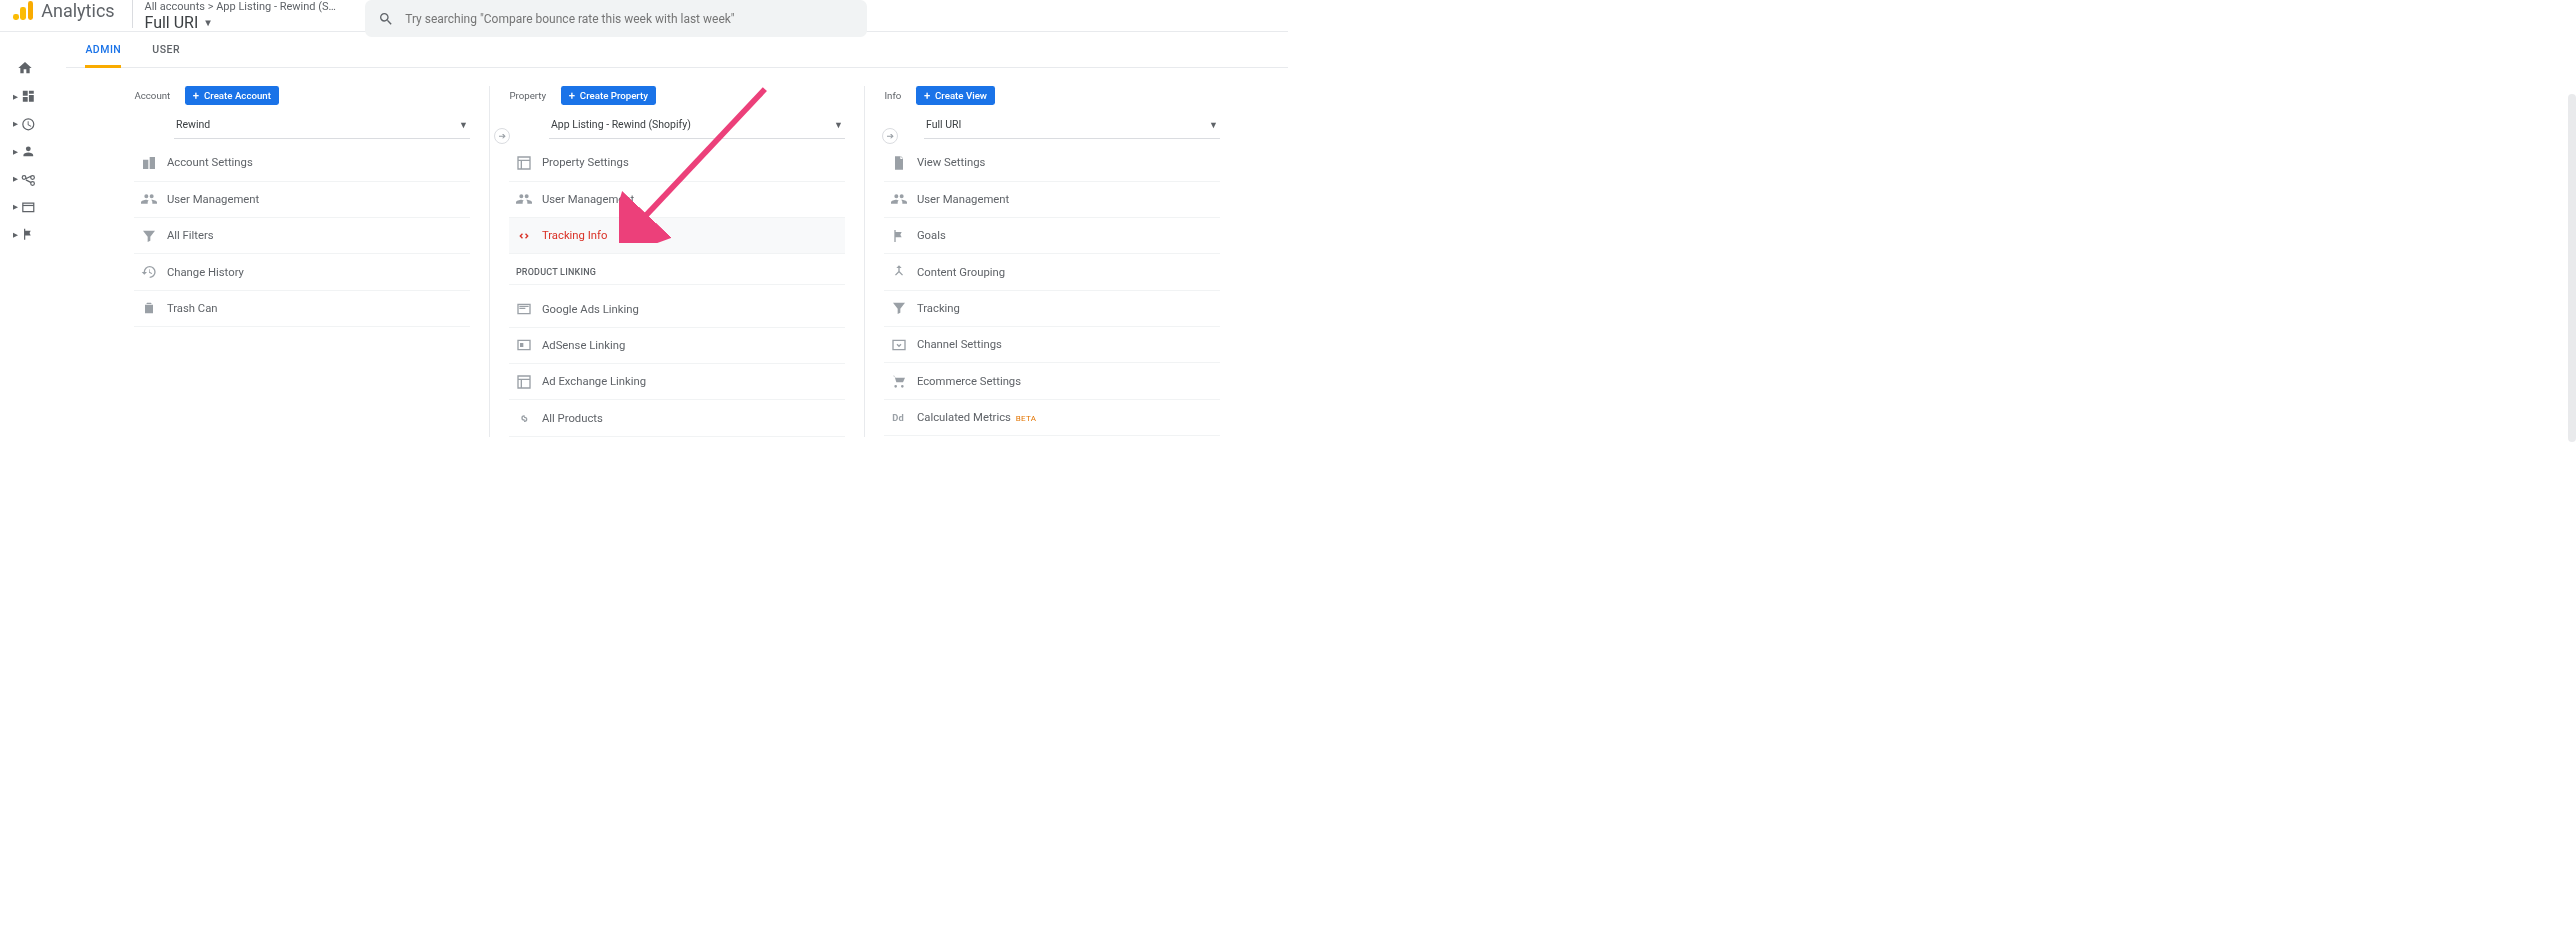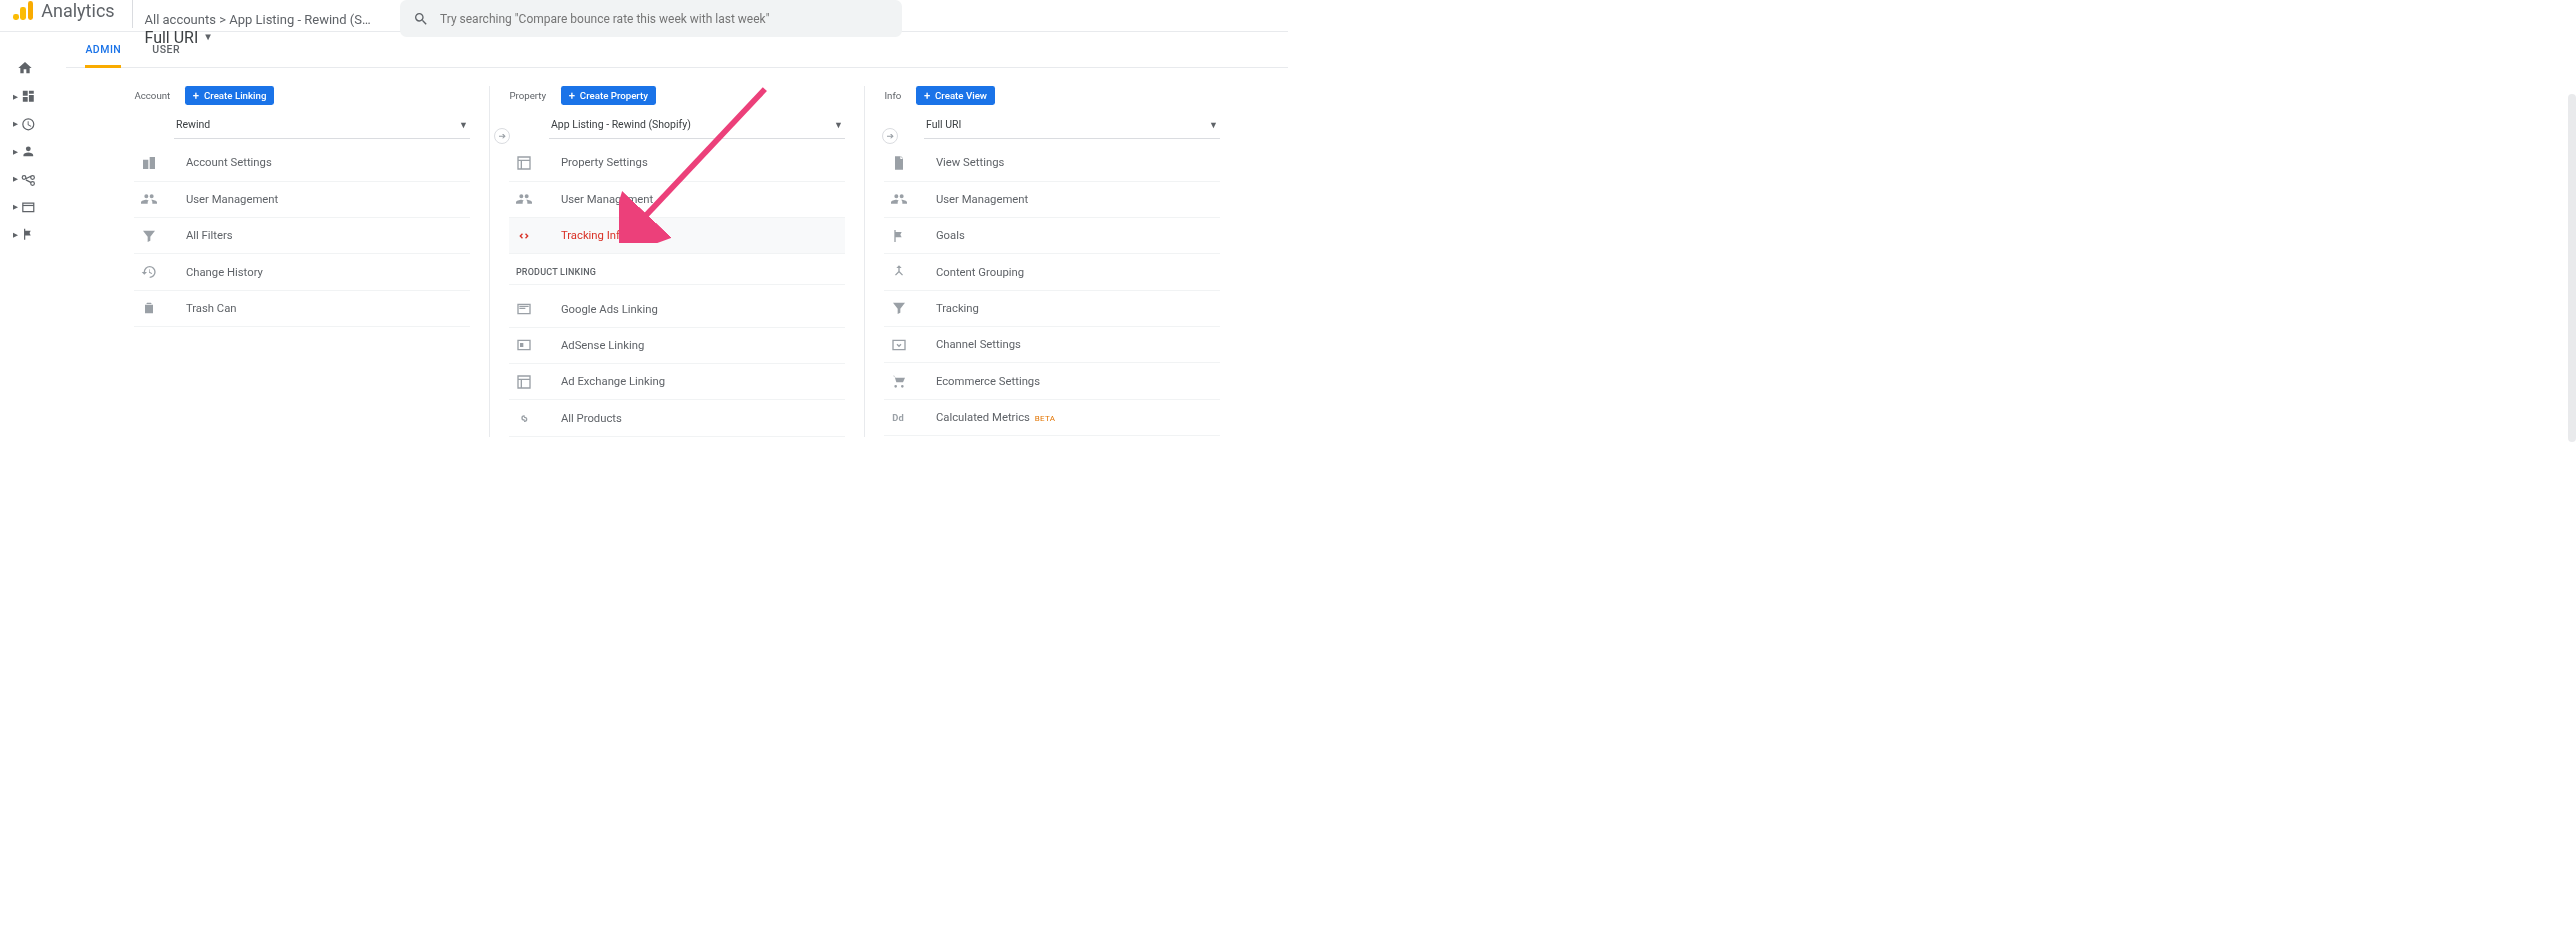--- a/index.html
+++ b/index.html
@@ -50,23 +50,22 @@
     background: #dadce0;
     margin: 0 11.3px 0 3.2px;
   }
   .crumb {
     display: flex;
     flex-direction: column;
     justify-content: center;
     line-height: 1.2;
   }
   .crumb .path {
-    font-size: 13px;
-    color: #5f6368;
-    margin-top: 12px;
+    font-size: 11px;
+    color: #5f6368;
   }
   .crumb .current {
     display: flex;
     align-items: center;
     gap: 4.9px;
     font-size: 16px;
     color: #3c4043;
   }
   .crumb .chev {
     font-size: 9.7px;
@@ -199,21 +198,21 @@
     color: #3c4043;
     cursor: pointer;
     margin-left: 40px;
   }
   .picker .chev { color: #5f6368; font-size: 9px; }
 
   .list { margin-top: 6.5px; }
   .item {
     display: flex;
     align-items: center;
-    gap: 29px;
+    gap: 10px;
     padding: 9.7px 6.5px;
     border-bottom: 0.8px solid #f1f3f4;
     color: #5f6368;
     font-size: 11.3px;
     cursor: pointer;
   }
   .item svg { fill: #9aa0a6; }
   .item .txt { color: #5f6368; }
   .item.highlight {
     background: #f8f9fa;
@@ -353,21 +352,21 @@
   <div class="cols">
 
     <div class="connector conn-1">➔</div>
     <div class="connector conn-2">➔</div>
 
     <div class="col">
       <div class="colhead">
         <span class="lab">Account</span>
         <span class="btn">
           <span class="plus">+</span>
-          <span>Create Linking</span>
+          <span>Create Account</span>
         </span>
       </div>
       <div class="picker">
         <span>Rewind</span>
         <span class="chev">▼</span>
       </div>
       <div class="list">
         <div class="item">
           <svg width="16" height="16" viewBox="0 0 24 24">
               <path d="M3 21V7h8v14H3zm10 0V3h8v18h-8zM5 9h4v2H5zm0 4h4v2H5zm10-6h4v2h-4zm0 4h4v2h-4zm0 4h4v2h-4z"></path>

